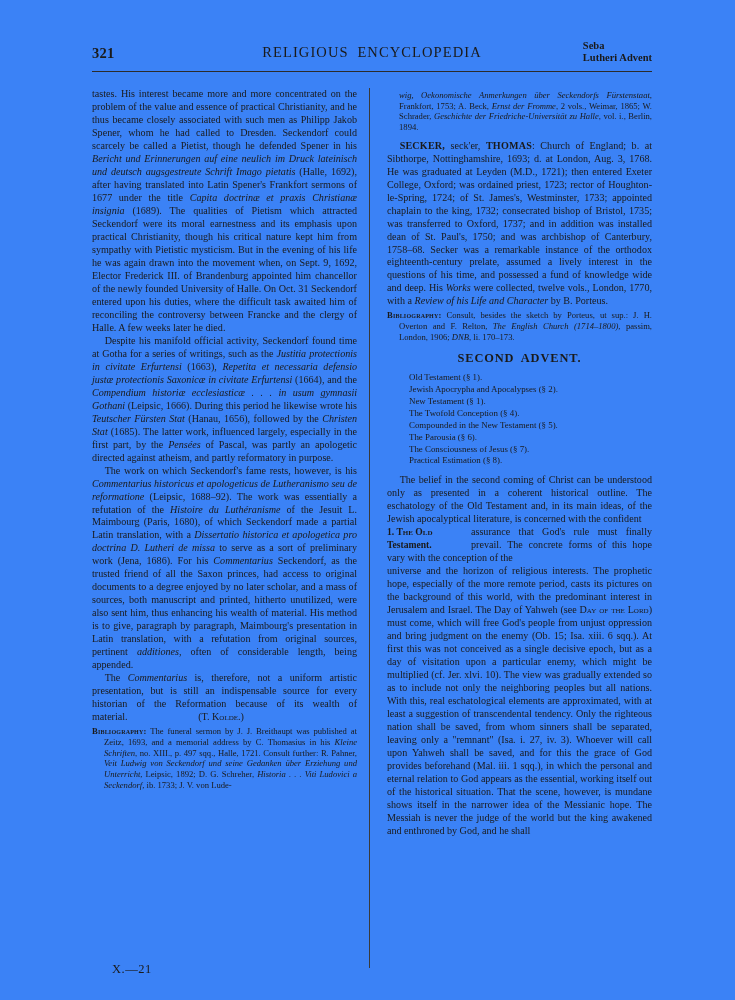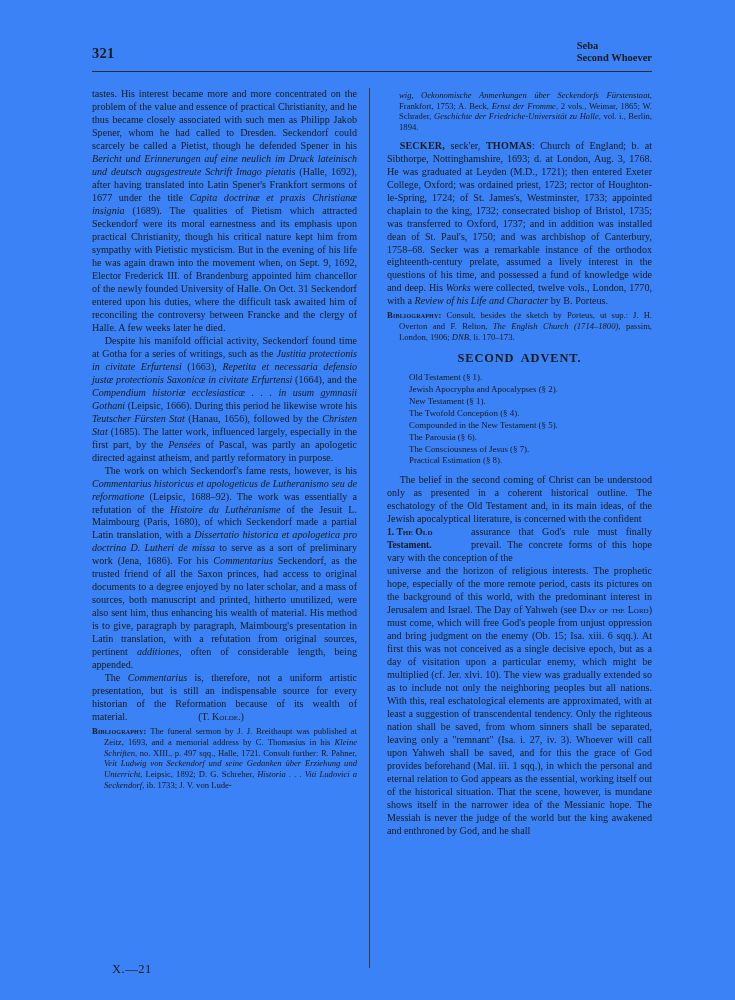--- a/index.html
+++ b/index.html
@@ -178,23 +178,24 @@
     letter-spacing: 0.5px;
   }
 </style>
 </head>
 <body>
 
 <div class="page">
 
   <div class="runhead">
     <span class="folio">321</span>
+    <span class="center-title">RELIGIOUS ENCYCLOPEDIA</span>
     <span class="guide">
       <span class="g1">Seba</span>
-      <span class="g2">Second Whoever</span>
+      <span class="g2">Lutheri Advent</span>
     </span>
   </div>
   <div class="rule"></div>
 
   <div class="colwrap">
     <div class="divider"></div>
 
     <div class="col left">
 
       <p class="noind"><span>tastes. His interest became more and more concentrated on the problem of the value and essence of practical Christianity, and he thus became closely associated with such men as Philipp Jakob Spener, whom he had called to Dresden. Seckendorf could scarcely be called a Pietist, though he defended Spener in his </span><i>Bericht und Erinnerungen auf eine neulich im Druck lateinisch und deutsch augsgestreute Schrift Imago pietatis</i><span> (Halle, 1692), after having translated into Latin Spener's Frankfort sermons of 1677 under the title </span><i>Capita doctrinæ et praxis Christianæ insignia</i><span> (1689). The qualities of Pietism which attracted Seckendorf were its moral earnestness and its emphasis upon practical Christianity, though his critical nature kept him from sympathy with Pietistic mysticism. But in the evening of his life he was again drawn into the movement when, on Sept. 9, 1692, Elector Frederick III. of Brandenburg appointed him chancellor of the newly founded University of Halle. On Oct. 31 Seckendorf entered upon his duties, where the difficult task awaited him of reconciling the controversy between Francke and the clergy of Halle. A few weeks later he died.</span></p>

